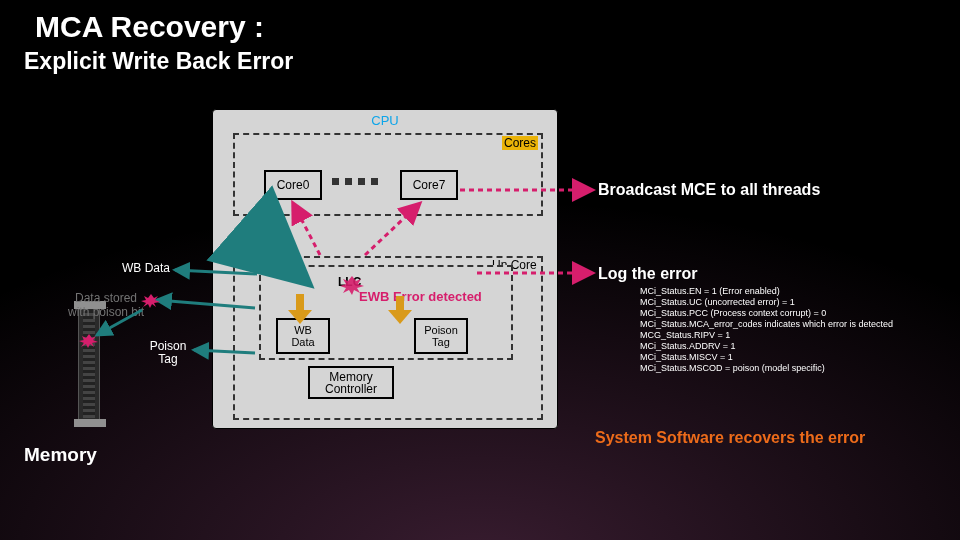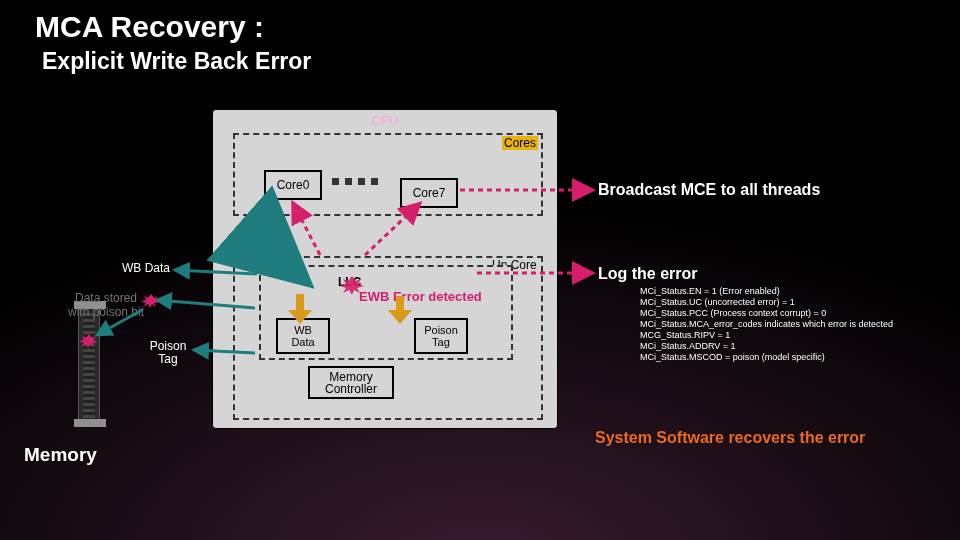--- a/index.html
+++ b/index.html
@@ -14,37 +14,36 @@
   }
   
   .title-main {
     position:absolute; left:24px; top:10px;
     font-size:30px; font-weight:700; color:#fff;margin-left:11px;
   }
   .title-sub {
     position:absolute; left:24px; top:48px;
     font-size:23px; font-weight:600; color:#fff;
     white-space:pre;
-    margin-left:18px;
   }
 
   
   .panel {
     position:absolute; left:212px; top:109px;
     width:346px; height:320px;
     background:#d5d5d5;
     border:1px solid #000;
     border-radius:4px;
   }
 
   
   .cpu-label {
     position:absolute; left:212px; top:113px;
     width:346px; text-align:center;
-    font-size:13px; color:#f9a8d4;
+    font-size:13px; color:#0ea5e9;
   }
 
   
   .cores-box {
     position:absolute; left:233px; top:133px;
     width:310px; height:83px;
     border:2px dashed #333;
     background:#d5d5d5;
   }
   .cores-label {
@@ -53,21 +52,21 @@
   }
 
   
   .core-box {
     position:absolute; width:58px; height:30px;
     border:2px solid #000; background:#d5d5d5;
     display:flex; align-items:center; justify-content:center;
     font-size:12px; color:#000;
   }
   .core0  { left:264px; top:170px; }
-  .core7  { left:400px; top:170px;margin-top:8px; }
+  .core7  { left:400px; top:170px; }
   .dots-cores {
     position:absolute; left:332px; top:178px;
     display:flex; gap:6px;
   }
   .dots-cores span { width:7px; height:7px; background:#333; display:block; }
 
   
   .newdata {
     position:absolute; left:238px; top:226px;
     width:42px; font-size:12px; line-height:11px; color:#000;
@@ -233,20 +232,21 @@
 
 <div class="callout1">Broadcast MCE to all threads</div>
 <div class="callout2">Log the error</div>
 <div class="statuslist">
     <div>MCi_Status.EN = 1 (Error enabled)</div>
     <div>MCi_Status.UC (uncorrected error) = 1</div>
     <div>MCi_Status.PCC (Process context corrupt) = 0</div>
     <div>MCi_Status.MCA_error_codes indicates which error is detected</div>
     <div>MCG_Status.RIPV = 1</div>
     <div>MCi_Status.ADDRV = 1</div>
+    <div>MCi_Status.MISCV = 1</div>
     <div>MCi_Status.MSCOD = poison (model specific)</div>
   </div>
 <div class="callout3">System Software recovers the error</div>
 
 <svg class="arrows">
   <defs>
     <marker id="arwTeal" markerWidth="6" markerHeight="6" refX="5" refY="3" orient="auto">
       <path d="M0,0 L6,3 L0,6 Z" fill="#1f7d7d"></path>
     </marker>
     <marker id="arwTealBig" markerWidth="10" markerHeight="10" refX="7" refY="5" orient="auto">

